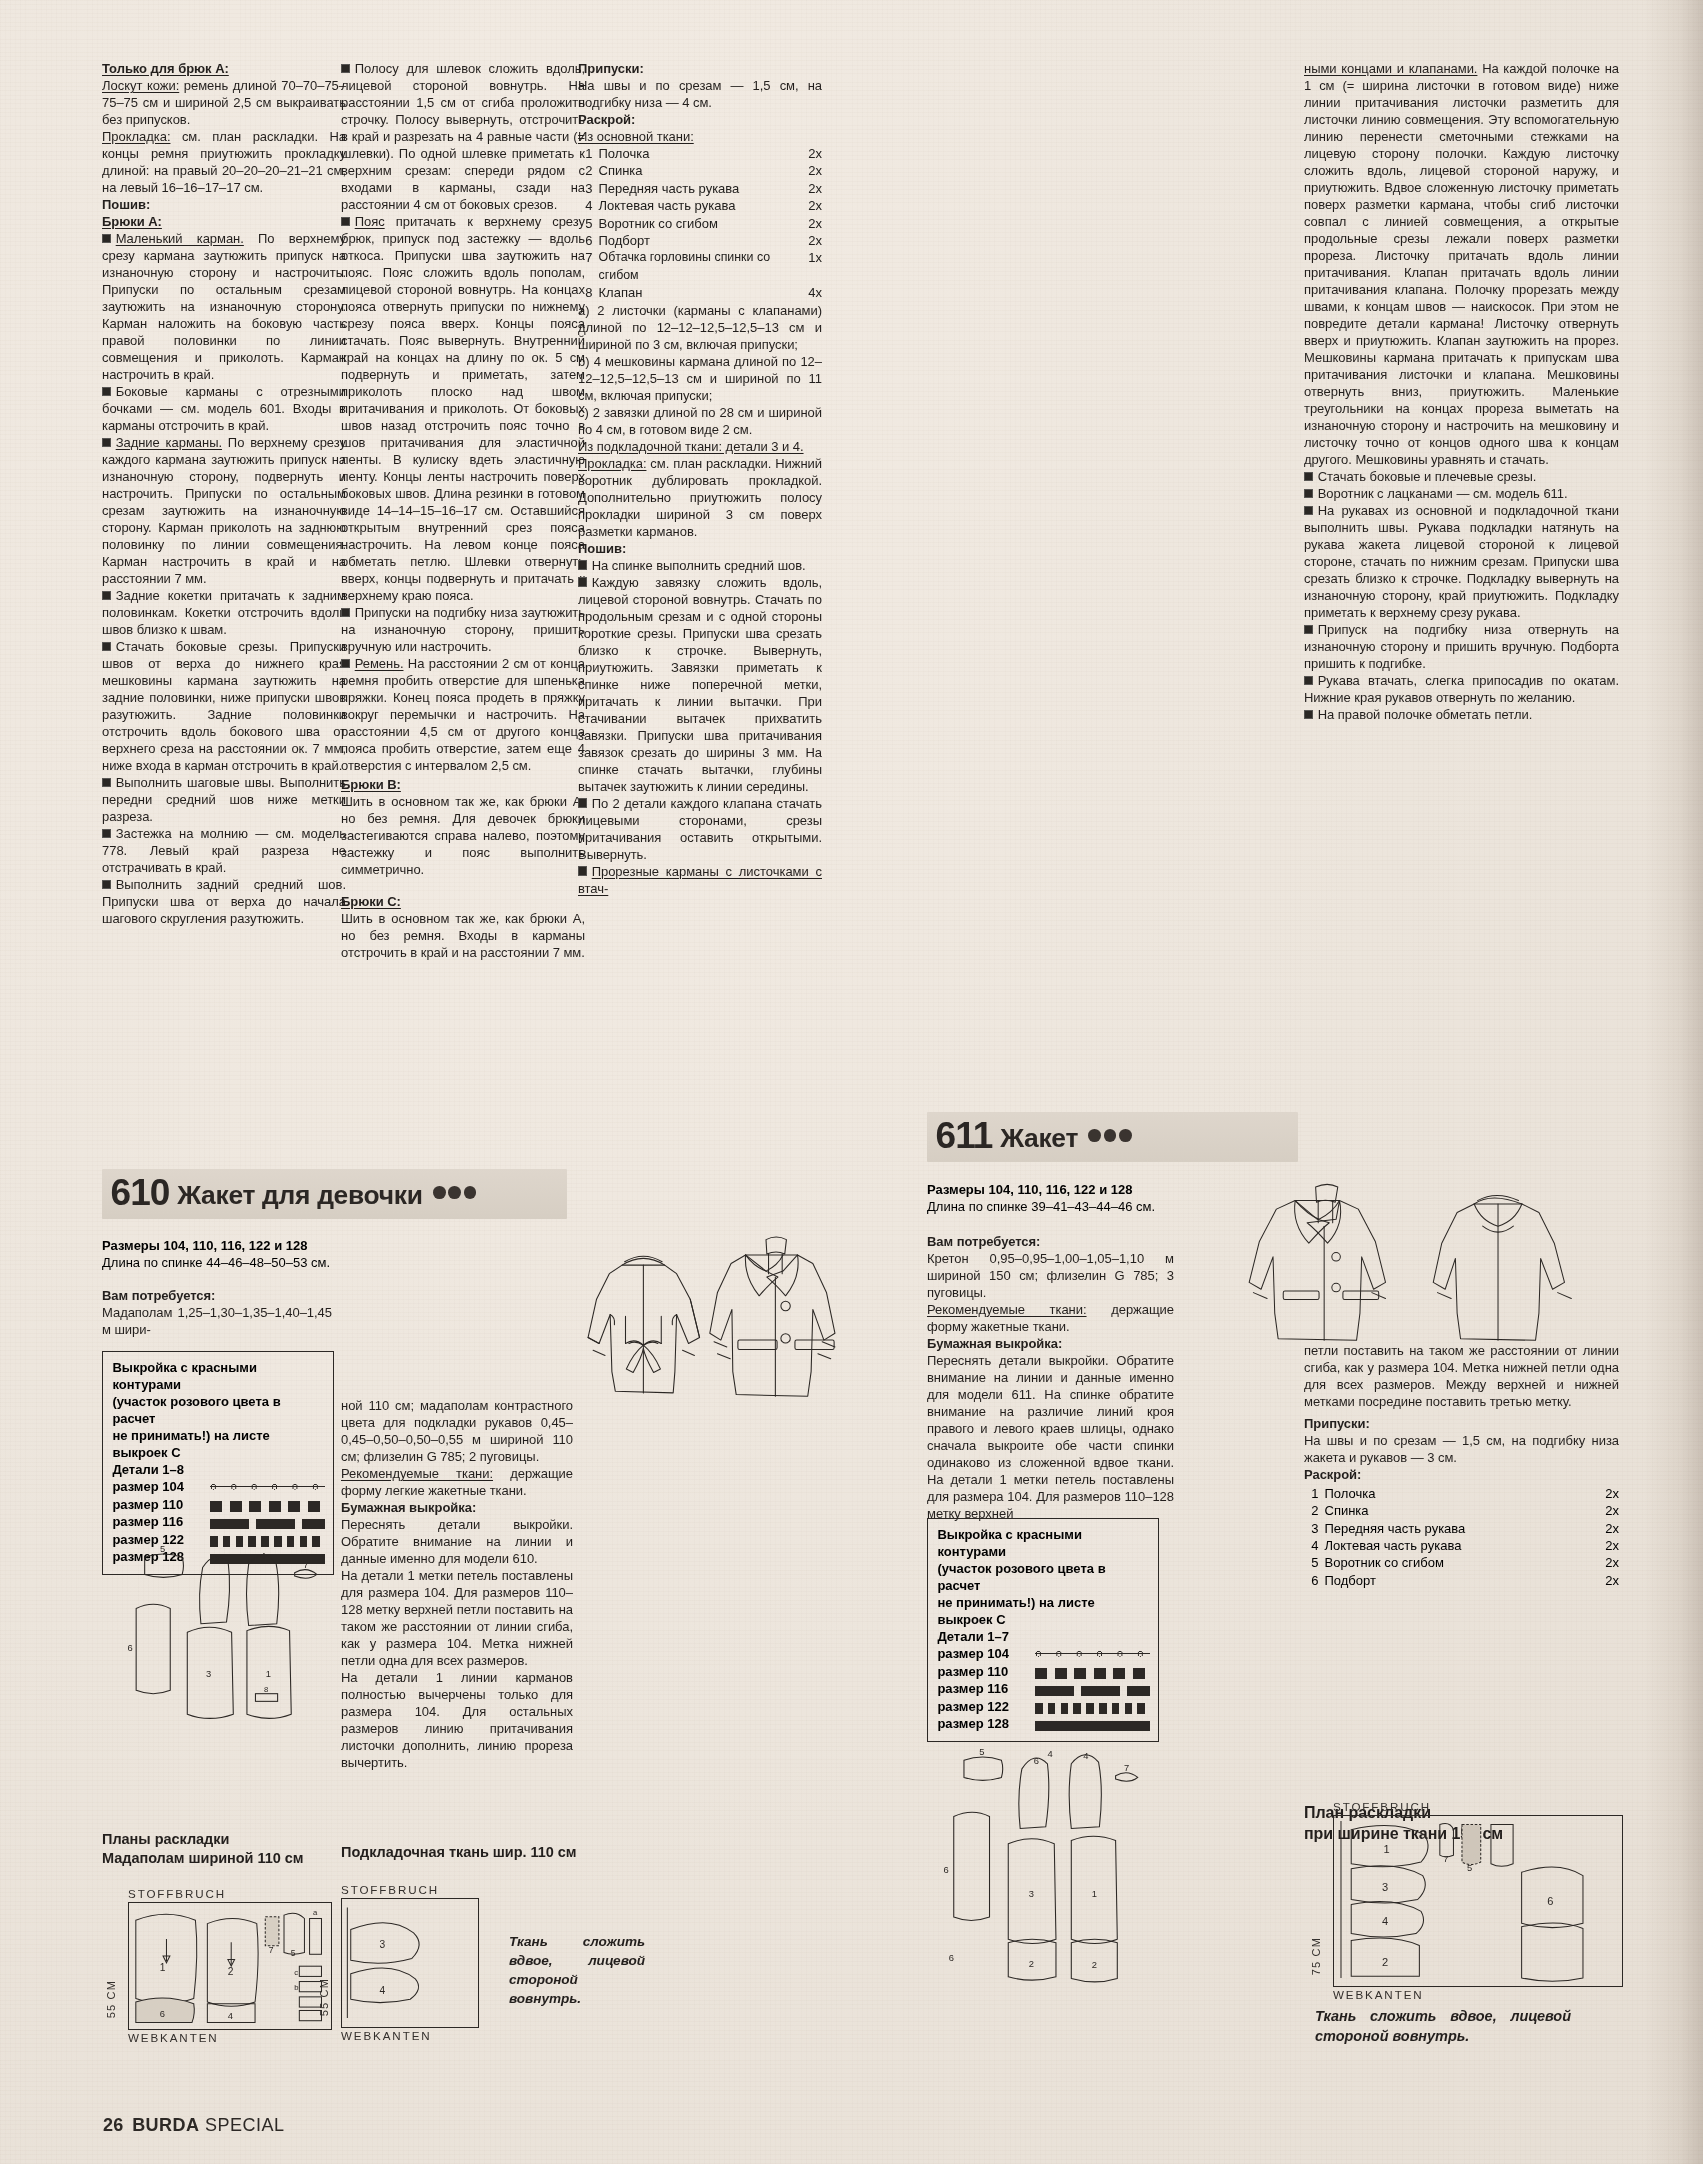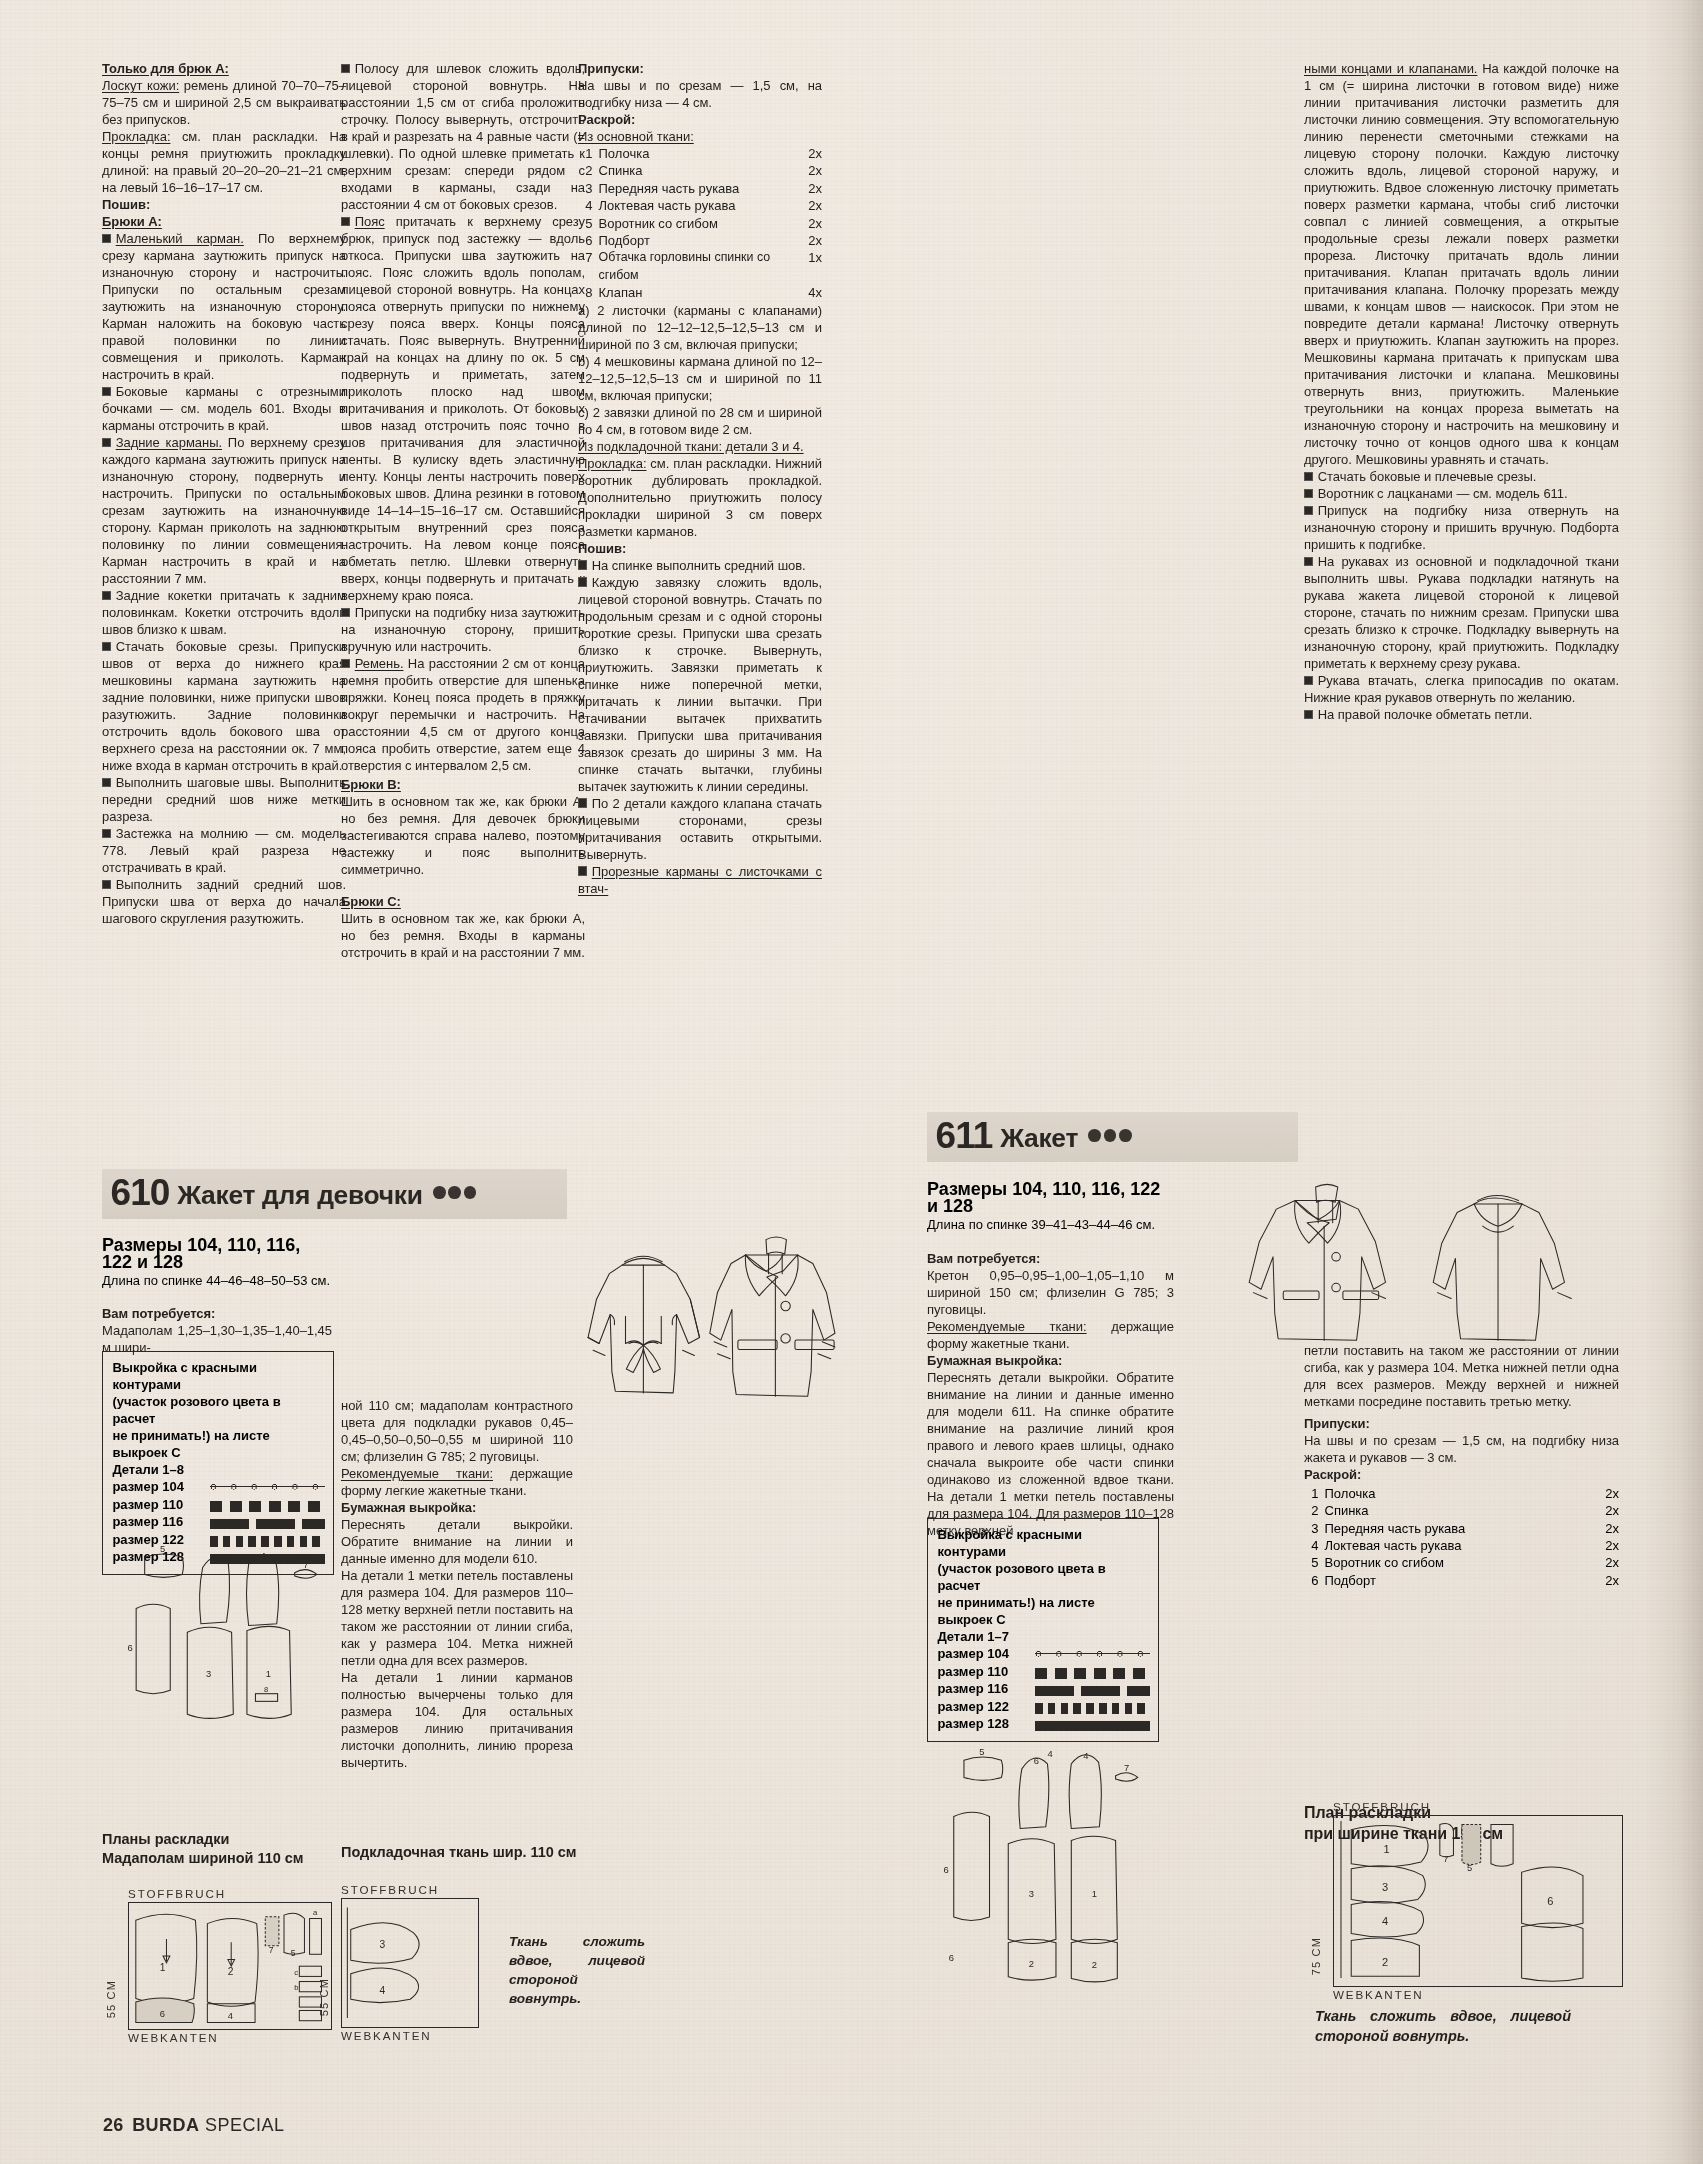--- a/index.html
+++ b/index.html
@@ -72,21 +72,21 @@
   .modelhead .nm{
     font-size:26.4px;font-weight:bold;color:#2b2724;letter-spacing:-0.3px;
     margin-left:7.7px;
   }
   .dots{display:inline-block;margin-left:7.7px;vertical-align:5.1px;}
   .dots i{
     display:inline-block;width:12.8px;height:12.8px;border-radius:50%;
     background:#3a3430;margin-left:2.6px;
   }
 
-  .sizes{font-size:18px;line-height:17.4px;font-weight:bold;}
+  .sizes{font-size:13px;line-height:17.4px;font-weight:bold;}
   .sizesub{font-size:13px;line-height:17.4px;}
 
   
   .patbox{
     border:1.7px solid #2c2825;padding:7.7px 8.5px 8.5px 9.4px;margin-top:8.5px;
     background:rgba(255,255,255,.06);
   }
   .patbox .hd{font-weight:bold;font-size:13px;line-height:17px;}
   .patbox .row{
     display:flex;align-items:center;font-weight:bold;font-size:13px;line-height:17.5px;
@@ -234,22 +234,22 @@
   <div class="t"><span class="sq"></span><span>На спинке выполнить средний шов.</span></div>
   <div class="t"><span class="sq"></span><span>Каждую завязку сложить вдоль, лицевой стороной вовнутрь. Стачать по продольным срезам и с одной стороны короткие срезы. Припуски шва срезать близко к строчке. Вывернуть, приутюжить. Завязки приметать к спинке ниже поперечной метки, притачать к линии вытачки. При стачивании вытачек прихватить завязки. Припуски шва притачивания завязок срезать до ширины 3 мм. На спинке стачать вытачки, глубины вытачек заутюжить к линии середины.</span></div>
   <div class="t"><span class="sq"></span><span>По 2 детали каждого клапана стачать лицевыми сторонами, срезы притачивания оставить открытыми. Вывернуть.</span></div>
   <div class="t"><span class="sq"></span><span class="u">Прорезные карманы с листочками с втач-</span></div>
 </div>
 
 <div class="col" id="c5" style="width:315px;">
   <div class="t"><span class="u">ными концами и клапанами.</span><span> На каждой полочке на 1 см (= ширина листочки в готовом виде) ниже линии притачивания листочки разметить для листочки линию совмещения. Эту вспомогательную линию перенести сметочными стежками на лицевую сторону полочки. Каждую листочку сложить вдоль, лицевой стороной наружу, и приутюжить. Вдвое сложенную листочку приметать поверх разметки кармана, чтобы сгиб листочки совпал с линией совмещения, а открытые продольные срезы лежали поверх разметки прореза. Листочку притачать вдоль линии притачивания. Клапан притачать вдоль линии притачивания клапана. Полочку прорезать между швами, к концам швов — наискосок. При этом не повредите детали кармана! Листочку отвернуть вверх и приутюжить. Клапан заутюжить на прорез. Мешковины кармана притачать к припускам шва притачивания листочки и клапана. Мешковины отвернуть вниз, приутюжить. Маленькие треугольники на концах прореза выметать на изнаночную сторону и настрочить на мешковину и листочку точно от концов одного шва к концам другого. Мешковины уравнять и стачать.</span></div>
   <div class="t"><span class="sq"></span><span>Стачать боковые и плечевые срезы.</span></div>
   <div class="t"><span class="sq"></span><span>Воротник с лацканами — см. модель 611.</span></div>
+  <div class="t"><span class="sq"></span><span>На рукавах из основной и подкладочной ткани выполнить швы. Рукава подкладки натянуть на рукава жакета лицевой стороной к лицевой стороне, стачать по нижним срезам. Припуски шва срезать близко к строчке. Подкладку вывернуть на изнаночную сторону, край приутюжить. Подкладку приметать к верхнему срезу рукава.</span></div>
   <div class="t"><span class="sq"></span><span>Припуск на подгибку низа отвернуть на изнаночную сторону и пришить вручную. Подборта пришить к подгибке.</span></div>
-  <div class="t"><span class="sq"></span><span>На рукавах из основной и подкладочной ткани выполнить швы. Рукава подкладки натянуть на рукава жакета лицевой стороной к лицевой стороне, стачать по нижним срезам. Припуски шва срезать близко к строчке. Подкладку вывернуть на изнаночную сторону, край приутюжить. Подкладку приметать к верхнему срезу рукава.</span></div>
   <div class="t"><span class="sq"></span><span>Рукава втачать, слегка припосадив по окатам. Нижние края рукавов отвернуть по желанию.</span></div>
   <div class="t"><span class="sq"></span><span>На правой полочке обметать петли.</span></div>
 </div>
 
 <div style="position:absolute;left:102px;top:1169px;width:465px;">
   <div class="modelhead">
     <span class="num">610</span><span class="nm">Жакет для девочки</span><span class="dots"><i></i><i></i><i></i></span>
   </div>
 </div>
 

